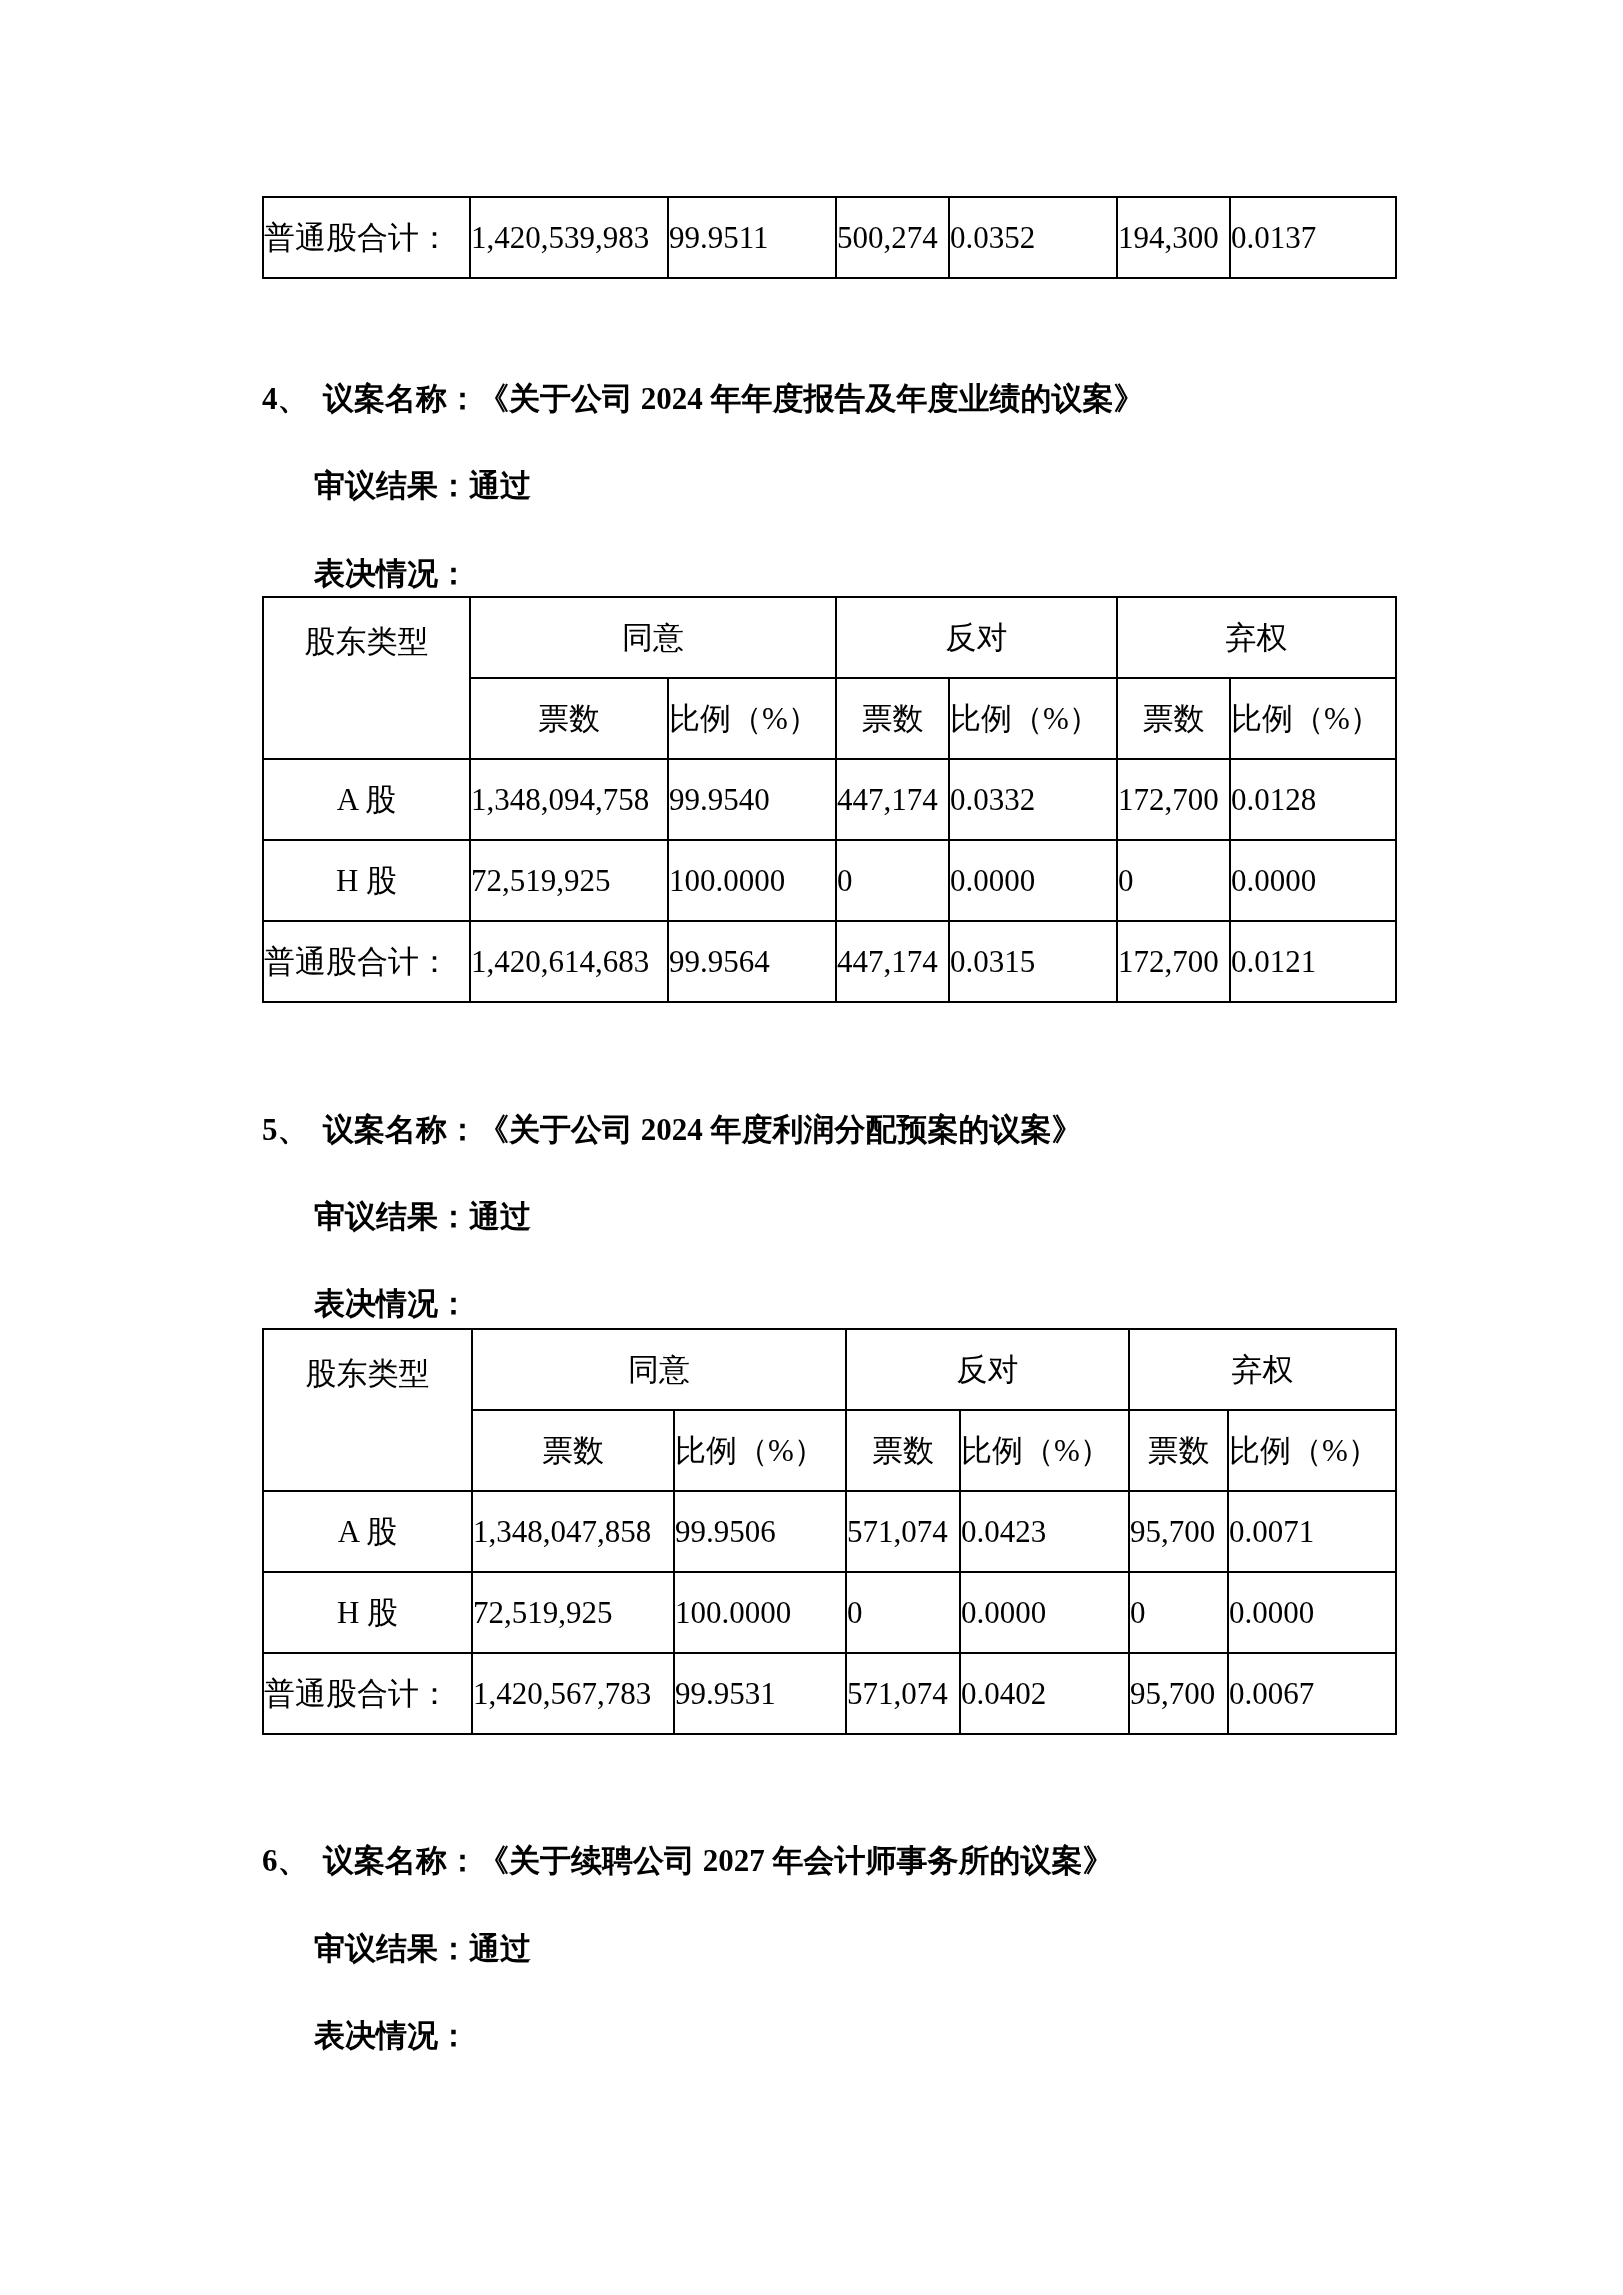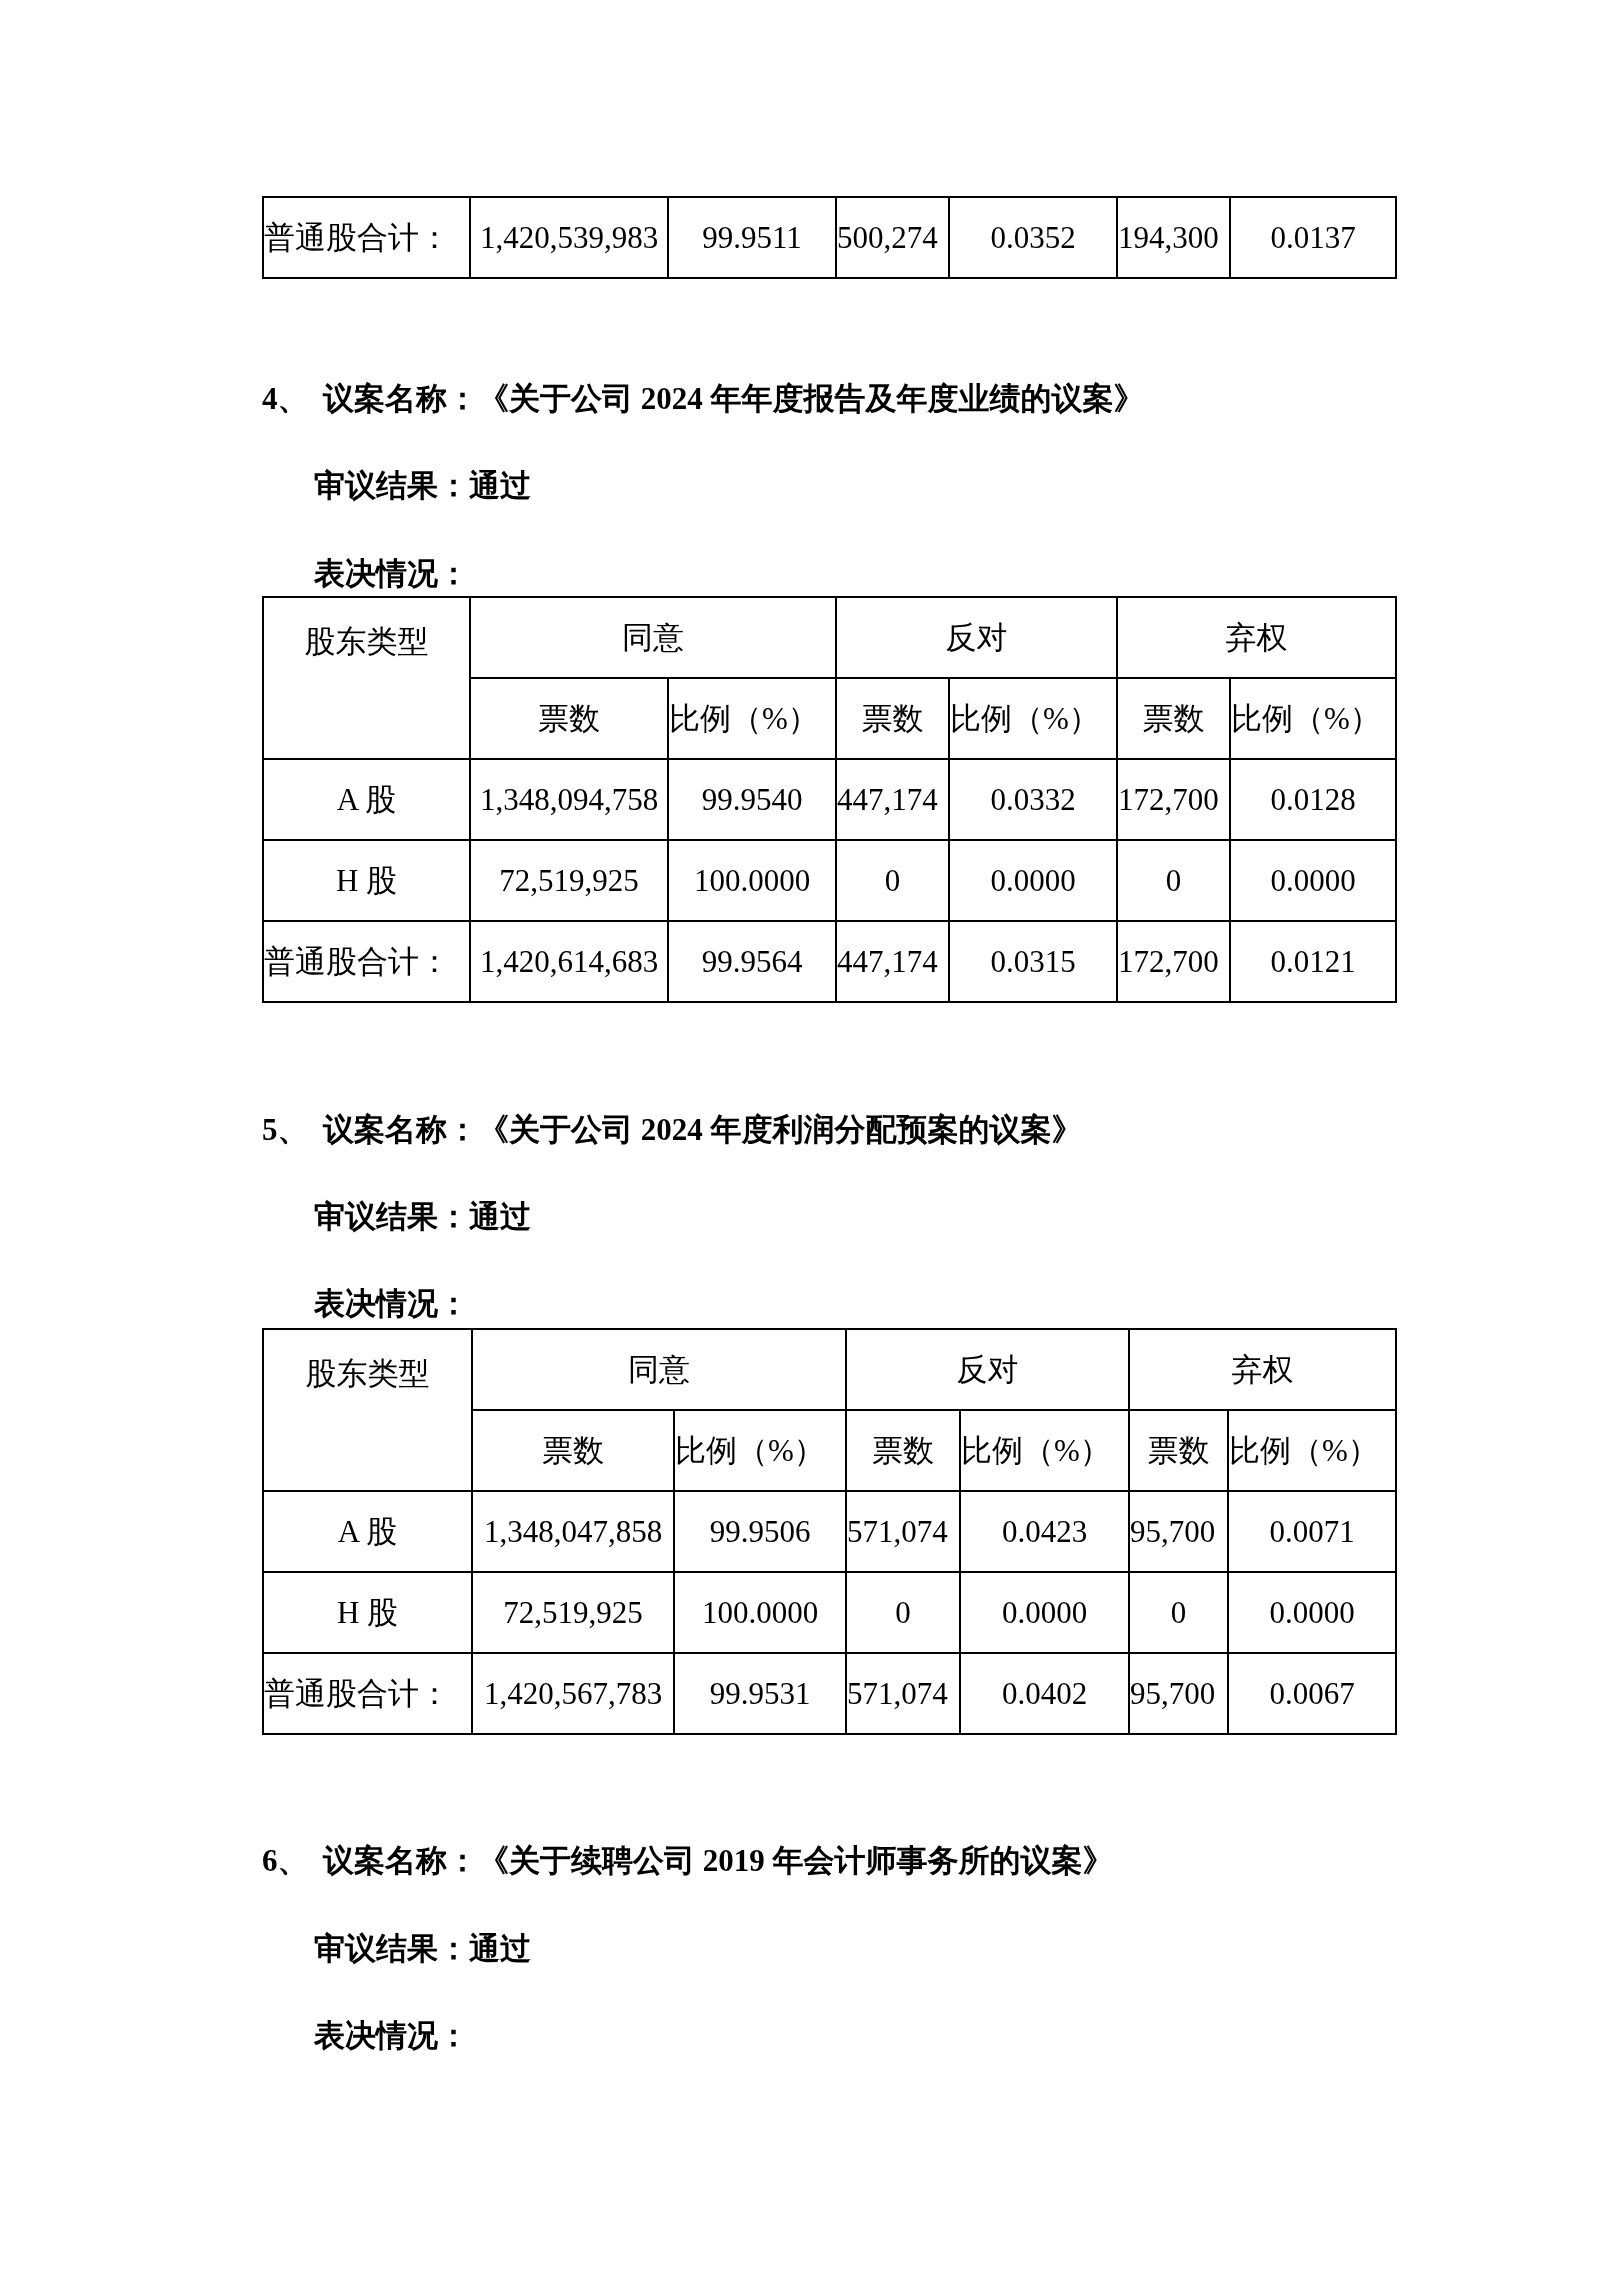--- a/index.html
+++ b/index.html
@@ -31,21 +31,21 @@
   }
   table.vote td {
     border: 2px solid #000000;
     padding: 0;
     height: 79px;
     vertical-align: middle;
     white-space: nowrap;
     overflow: visible;
   }
   td.c { text-align: center; }
-  td.r { text-align: center; }
+  td.r { text-align: left; }
   td.l { text-align: left; }
   td.rowhead { text-align: center; border-radius: 10px; }
   td.rowhead-total { text-align: left; padding-left: 3.9px; }
 
   .para {
     position: absolute;
     font-size: 31px;
     line-height: 1;
     white-space: nowrap;
     font-weight: bold;
@@ -197,19 +197,19 @@
       <td class="r">99.9531</td>
       <td class="l">571,074</td>
       <td class="r">0.0402</td>
       <td class="l">95,700</td>
       <td class="r">0.0067</td>
     </tr>
   </tbody>
     </table>
 
   <div class="para title-line" style="top:1845px;">
-    <span>6、</span><span style="margin-left:14.4px;">议案名称：《关于续聘公司 2019 年会计师事务所的议案》</span>
+    <span>6、</span><span style="margin-left:14.4px;">议案名称：《关于续聘公司 2027 年会计师事务所的议案》</span>
   </div>
   <div class="para indent-line" style="top:1933px;">审议结果：通过</div>
   <div class="para indent-line" style="top:2020px;">表决情况：</div>
 
 </div>
 
 
 </body></html>

